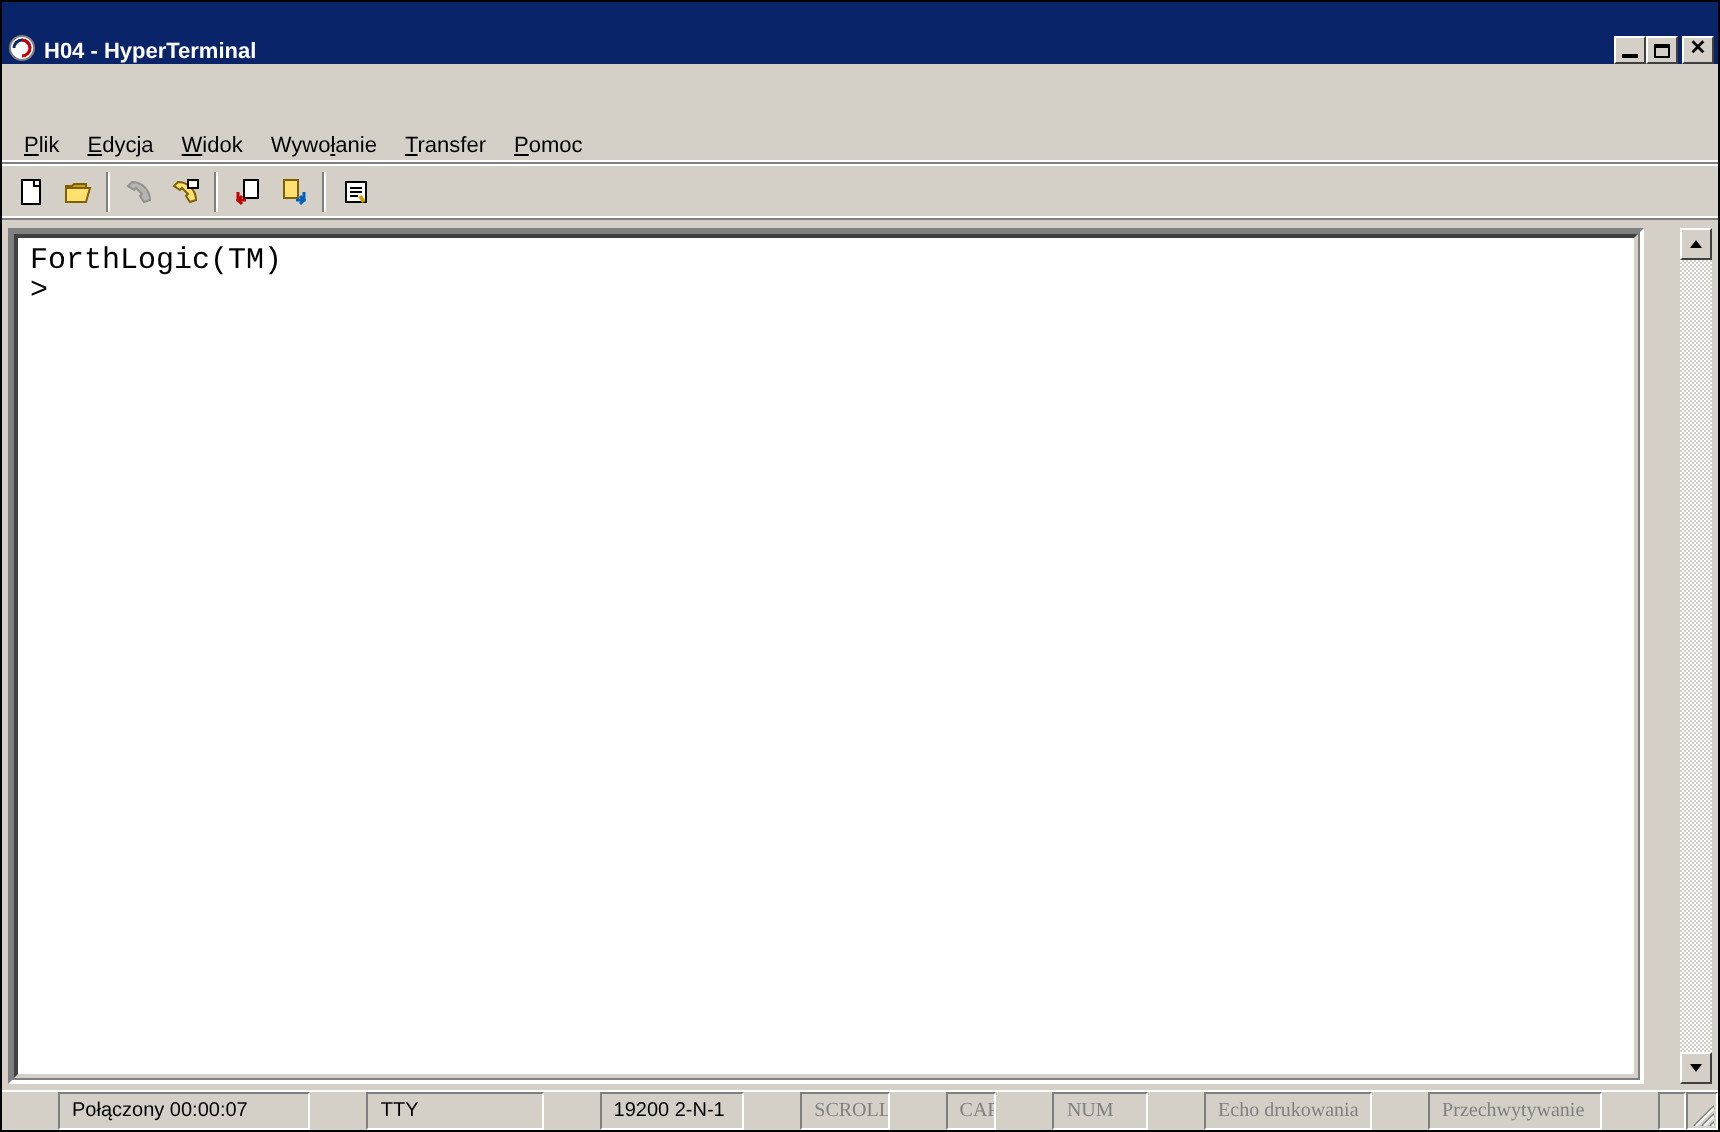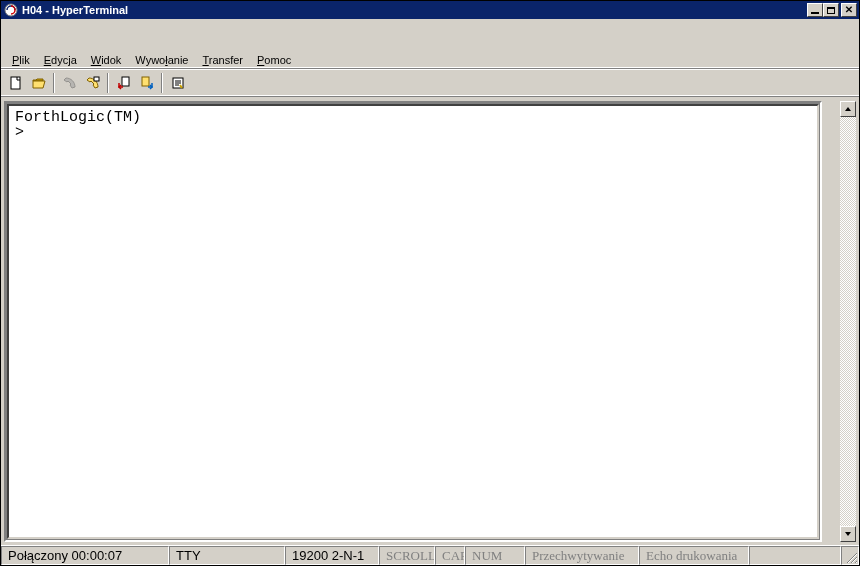--- a/index.html
+++ b/index.html
@@ -15,26 +15,26 @@
 }
 .window {
   width: 860px;
   height: 566px;
   border: 1px solid #000;
   background: #d4d0c8;
   display: flex;
   flex-direction: column;
 }
 .titlebar {
-  height: 18px;
+  height: 31px;
   background: linear-gradient(to right, #0a246a, #a6caf0);
   background: #0a246a;
   color: #fff;
   display: flex;
-  align-items: center;
+  align-items: flex-end;
   padding: 0 2px;
   font-weight: bold;
 }
 .titlebar-icon {
   width: 16px; height: 16px;
   margin-right: 3px;
   display: inline-flex;
   align-items: center;
   justify-content: center;
 }
@@ -167,25 +167,26 @@
   align-items: stretch;
   border-top: 1px solid #fff;
 }
 .status-cell {
   border: 1px solid;
   border-top-color: #808080;
   border-left-color: #808080;
   border-right-color: #fff;
   border-bottom-color: #fff;
   padding: 2px 6px;
-  font-size: 13px;
+  font-size: 10px;
   display: flex;
   align-items: center;
   overflow: hidden;
   white-space: nowrap;
+  margin-left: 28px;
 }
 .status-cell.dim { color: #808080; font-family: Liberation Serif, serif; }
 .grip {
   width: 18px;
   border: 1px solid;
   border-top-color: #808080;
   border-left-color: #808080;
   border-right-color: #fff;
   border-bottom-color: #fff;
   display:flex;align-items:flex-end;justify-content:flex-end;padding:1px;
@@ -302,22 +303,22 @@
     </div>
   </div>
 
   <div class="statusbar">
     <div class="status-cell" style="width:168px">Połączony 00:00:07</div>
     <div class="status-cell" style="width:116px">TTY</div>
     <div class="status-cell" style="width:94px">19200 2-N-1</div>
     <div class="status-cell dim" style="width:56px">SCROLL</div>
     <div class="status-cell dim" style="width:30px">CAPS</div>
     <div class="status-cell dim" style="width:60px">NUM</div>
+    <div class="status-cell dim" style="width:110px">Echo drukowania</div>
     <div class="status-cell dim" style="width:114px">Przechwytywanie</div>
-    <div class="status-cell dim" style="width:110px">Echo drukowania</div>
     <div class="status-cell" style="flex:1"></div>
     <div class="grip">
       <svg width="12" height="12" viewBox="0 0 12 12">
         <line x1="2" y1="12" x2="12" y2="2" stroke="#808080"></line>
         <line x1="3" y1="12" x2="12" y2="3" stroke="#fff"></line>
         <line x1="6" y1="12" x2="12" y2="6" stroke="#808080"></line>
         <line x1="7" y1="12" x2="12" y2="7" stroke="#fff"></line>
         <line x1="10" y1="12" x2="12" y2="10" stroke="#808080"></line>
         <line x1="11" y1="12" x2="12" y2="11" stroke="#fff"></line>
       </svg>

